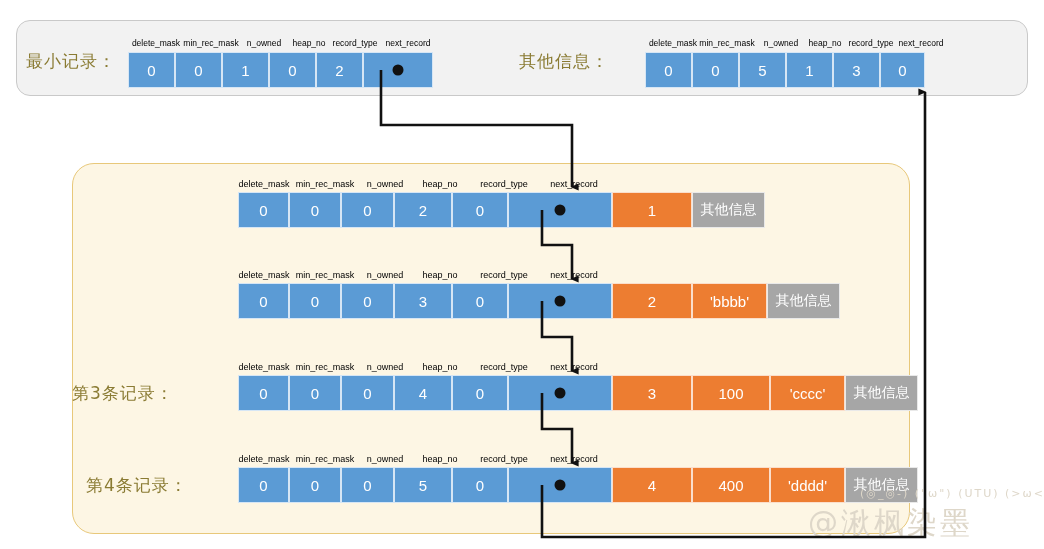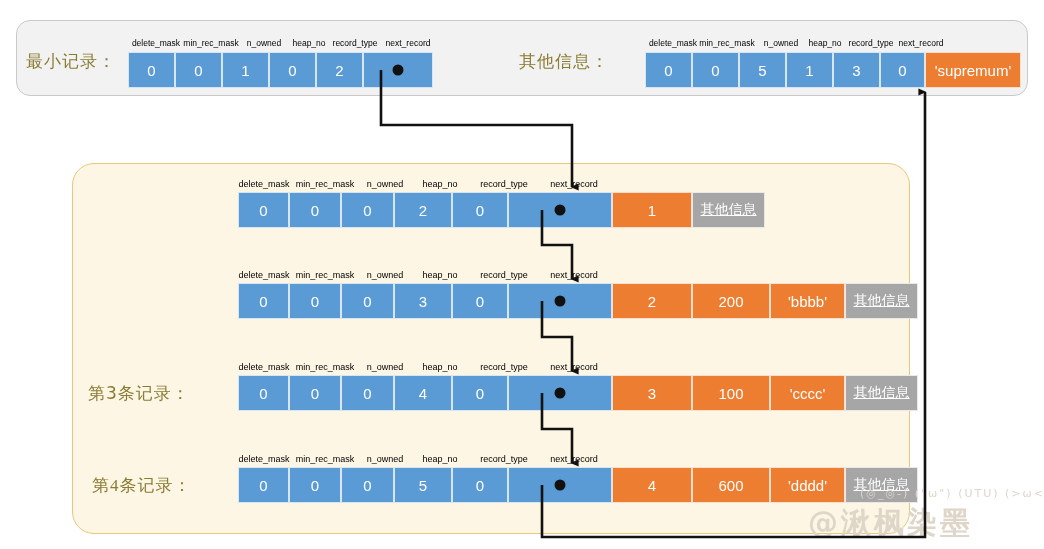--- a/index.html
+++ b/index.html
@@ -29,21 +29,21 @@
 
   
   .strip{position:absolute;height:36px;display:flex;}
   .cell{
     box-sizing:border-box;height:36px;display:flex;align-items:center;
     justify-content:center;color:#ffffff;font-size:15px;
     border:1px solid rgba(255,255,255,.75);position:relative;
   }
   .cell.blue{background:#5b9bd5;}
   .cell.orange{background:#ed7d31;}
-  .cell.gray{background:#a6a6a6;text-decoration:underline;}
+  .cell.gray{background:#a6a6a6;}
   .cell.cjk{font-family:"DejaVu Sans","Liberation Sans",sans-serif;font-size:14px;}
 
   
   .hdr{
     position:absolute;font-size:8.5px;color:#000;white-space:nowrap;
     text-align:center;font-family:"Liberation Sans",sans-serif;
   }
   .hdr.big{font-size:9px;}
 
   
@@ -54,21 +54,21 @@
 
   
   #wires{position:absolute;left:0;top:0;width:1044px;height:549px;pointer-events:none;}
 
   
   .wm{
     position:absolute;color:#d9d2c4;pointer-events:none;user-select:none;
     font-family:"DejaVu Sans","Liberation Sans",sans-serif;white-space:nowrap;
   }
   .wm-kao{font-size:11px;letter-spacing:2px;color:#ded7c9;}
-  .wm-name{font-size:30px;letter-spacing:3px;color:#ded7c9;font-weight:bold;}
+  .wm-name{font-size:30px;letter-spacing:3px;color:#ded7c9;}
 </style>
 </head>
 <body>
 
 <div id="stage">
 
   <div class="panel-top"></div>
 
   <div class="side-label" style="left:26px;top:50px;">最小记录：</div>
 
@@ -99,21 +99,20 @@
   <div class="hdr" style="left:816px;top:38px;width:110px;">record_type</div>
   <div class="hdr" style="left:866px;top:38px;width:110px;">next_record</div>
 
   <div class="strip" style="left:645px;top:52px;">
     <div class="cell blue" style="width:47px;">0</div>
     <div class="cell blue" style="width:47px;">0</div>
     <div class="cell blue" style="width:47px;">5</div>
     <div class="cell blue" style="width:47px;">1</div>
     <div class="cell blue" style="width:47px;">3</div>
     <div class="cell blue" style="width:45px;">0</div>
-    <div class="cell orange" style="width:96px;">'supremum'</div>
   </div>
 
   <div class="panel-records"></div>
 
   <div class="hdr big" style="left:236px;top:179px;width:56px;">delete_mask</div>
   <div class="hdr big" style="left:291px;top:179px;width:68px;">min_rec_mask</div>
   <div class="hdr big" style="left:358px;top:179px;width:54px;">n_owned</div>
   <div class="hdr big" style="left:411px;top:179px;width:58px;">heap_no</div>
   <div class="hdr big" style="left:468px;top:179px;width:72px;">record_type</div>
   <div class="hdr big" style="left:509px;top:179px;width:130px;">next_record</div>
@@ -139,26 +138,25 @@
   <div class="strip" style="left:238px;top:283px;">
     <div class="cell blue" style="width:51px;">0</div>
     <div class="cell blue" style="width:52px;">0</div>
     <div class="cell blue" style="width:53px;">0</div>
     <div class="cell blue" style="width:58px;">3</div>
     <div class="cell blue" style="width:56px;">0</div>
     <div class="cell blue" style="width:104px;">
       <span class="dot"></span>
     </div>
     <div class="cell orange" style="width:80px;">2</div>
-    <div class="cell orange" style="width:78px;">200</div>
     <div class="cell orange" style="width:75px;">'bbbb'</div>
     <div class="cell gray cjk" style="width:73px;">其他信息</div>
   </div>
 
-  <div class="side-label" style="left:88px;top:382px;">第3条记录：</div>
+  <div class="side-label" style="left:72px;top:382px;">第3条记录：</div>
   <div class="hdr big" style="left:236px;top:362px;width:56px;">delete_mask</div>
   <div class="hdr big" style="left:291px;top:362px;width:68px;">min_rec_mask</div>
   <div class="hdr big" style="left:358px;top:362px;width:54px;">n_owned</div>
   <div class="hdr big" style="left:411px;top:362px;width:58px;">heap_no</div>
   <div class="hdr big" style="left:468px;top:362px;width:72px;">record_type</div>
   <div class="hdr big" style="left:509px;top:362px;width:130px;">next_record</div>
   <div class="strip" style="left:238px;top:375px;">
     <div class="cell blue" style="width:51px;">0</div>
     <div class="cell blue" style="width:52px;">0</div>
     <div class="cell blue" style="width:53px;">0</div>
@@ -166,38 +164,38 @@
     <div class="cell blue" style="width:56px;">0</div>
     <div class="cell blue" style="width:104px;">
       <span class="dot"></span>
     </div>
     <div class="cell orange" style="width:80px;">3</div>
     <div class="cell orange" style="width:78px;">100</div>
     <div class="cell orange" style="width:75px;">'cccc'</div>
     <div class="cell gray cjk" style="width:73px;">其他信息</div>
   </div>
 
-  <div class="side-label" style="left:92px;top:474px;font-family:Liberation Serif, serif;">第4条记录：</div>
+  <div class="side-label" style="left:86px;top:474px;">第4条记录：</div>
   <div class="hdr big" style="left:236px;top:454px;width:56px;">delete_mask</div>
   <div class="hdr big" style="left:291px;top:454px;width:68px;">min_rec_mask</div>
   <div class="hdr big" style="left:358px;top:454px;width:54px;">n_owned</div>
   <div class="hdr big" style="left:411px;top:454px;width:58px;">heap_no</div>
   <div class="hdr big" style="left:468px;top:454px;width:72px;">record_type</div>
   <div class="hdr big" style="left:509px;top:454px;width:130px;">next_record</div>
   <div class="strip" style="left:238px;top:467px;">
     <div class="cell blue" style="width:51px;">0</div>
     <div class="cell blue" style="width:52px;">0</div>
     <div class="cell blue" style="width:53px;">0</div>
     <div class="cell blue" style="width:58px;">5</div>
     <div class="cell blue" style="width:56px;">0</div>
     <div class="cell blue" style="width:104px;">
       <span class="dot"></span>
     </div>
     <div class="cell orange" style="width:80px;">4</div>
-    <div class="cell orange" style="width:78px;">600</div>
+    <div class="cell orange" style="width:78px;">400</div>
     <div class="cell orange" style="width:75px;">'dddd'</div>
     <div class="cell gray cjk" style="width:73px;">其他信息</div>
   </div>
 
   <div class="wm wm-kao" style="left:860px;top:487px;">(◎_◎-) ("ω") (UTU) (&gt;ω&lt;)</div>
   <div class="wm wm-name" style="left:808px;top:503px;">@湫枫染墨</div>
 
   <svg id="wires" viewBox="0 0 1044 549" xmlns="http://www.w3.org/2000/svg">
     <defs>
       <marker id="ah" markerWidth="9" markerHeight="9" refX="4.2" refY="7.6" orient="auto" markerUnits="userSpaceOnUse">

